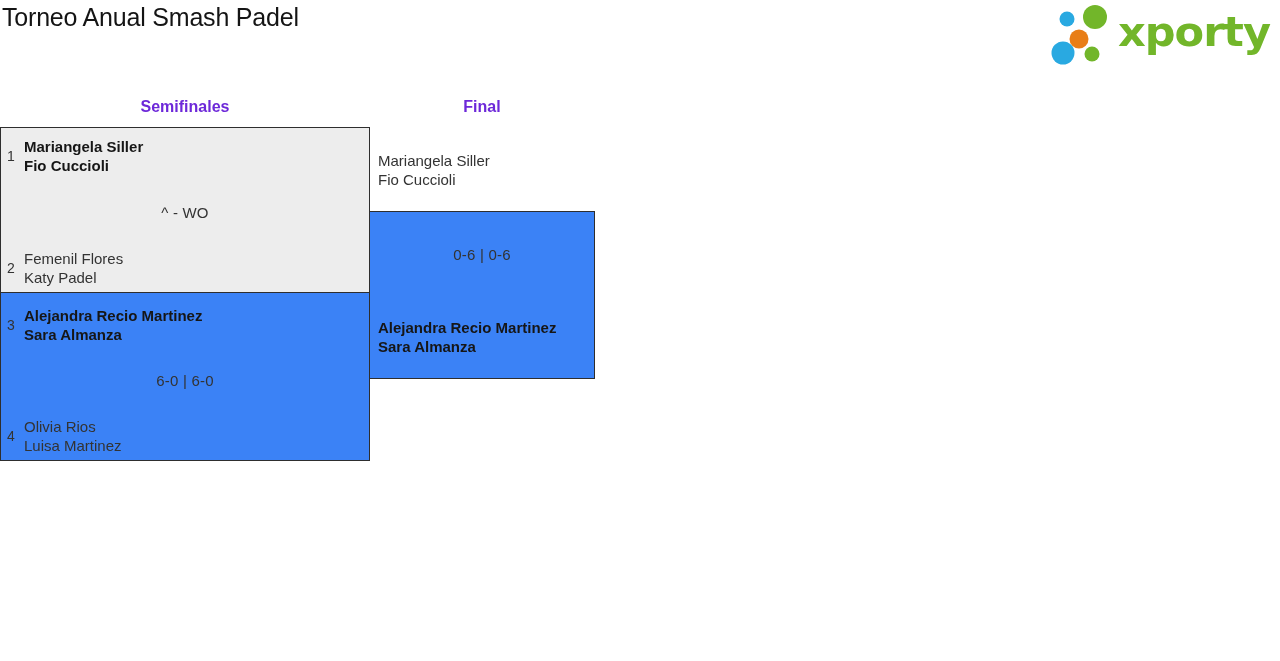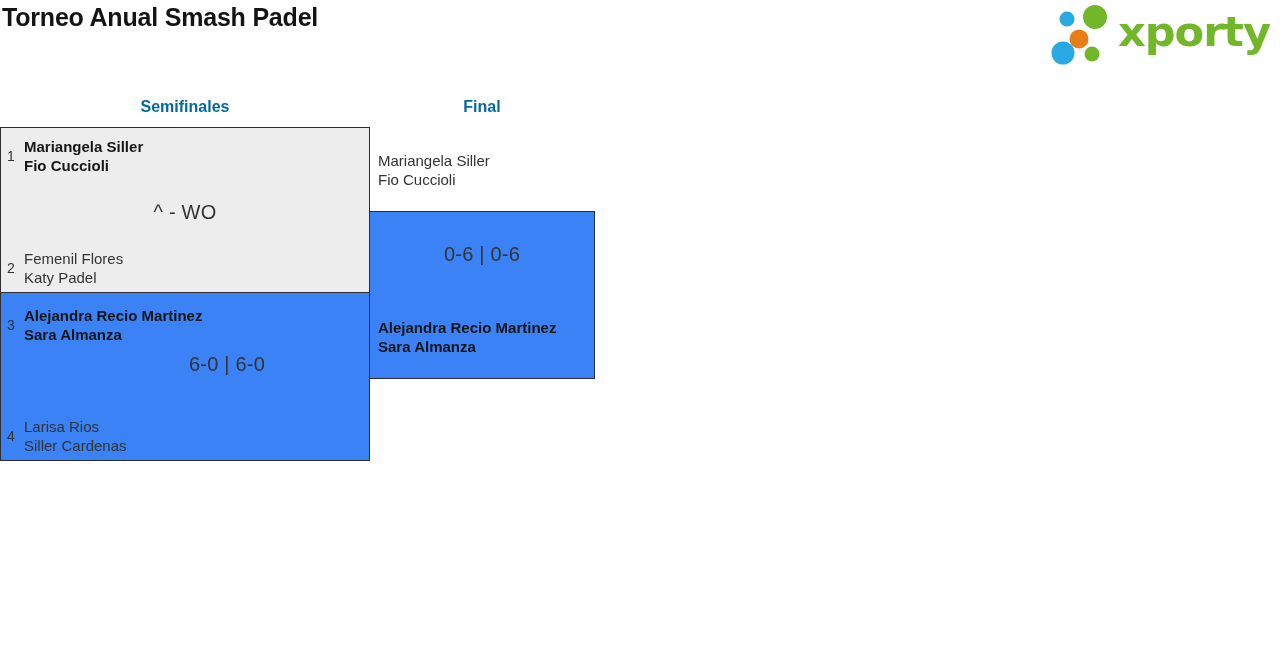--- a/index.html
+++ b/index.html
@@ -2,52 +2,52 @@
 <html><head>
 <meta charset="utf-8">
 <style>
   html,body { margin:0; padding:0; background:#fff; }
   .stage {
     position:relative; width:1280px; height:661px; background:#ffffff;
     font-family:"Liberation Sans","DejaVu Sans",sans-serif; overflow:hidden;
   }
   .title {
     position:absolute; left:2px; top:1px;
-    font-size:25px; line-height:33px; font-weight:700;
+    font-size:25px; line-height:33px; font-weight:400;
     color:#141414; letter-spacing:-0.2px;
   }
   .logo-svg { position:absolute; left:1048px; top:1px; }
   .logoText {
     fill:#72b62a;
     font-family:"DejaVu Sans","Liberation Sans",sans-serif;
     font-weight:bold; font-size:41px; letter-spacing:-1px;
   }
   .roundlabel {
     position:absolute; top:97px; font-size:16px; line-height:20px;
-    font-weight:700; color:#0369a1; text-align:center;
+    font-weight:700; color:#6d28d9; text-align:center;
   }
   .roundlabel.semis { left:0; width:370px; }
   .roundlabel.final { left:369px; width:226px; }
   .match {
     position:absolute; box-sizing:border-box;
     border:1px solid #2e2e2e; background:#3b82f6;
   }
   .match.hl { background:#ededed; }
   .m1 { left:0; top:127px; width:370px; height:166px; }
   .m2 { left:0; top:292px; width:370px; height:169px; }
   .mf { left:369px; top:211px; width:226px; height:168px; }
   .teamrow { position:absolute; display:flex; align-items:center; height:38px; }
   .seed {
     flex:0 0 17px; width:17px; font-size:14px; color:#333;
   }
   .pl { font-size:15px; line-height:19px; color:#333; white-space:nowrap; }
   .winner .pl { font-weight:700; color:#161616; }
   .score {
     position:absolute; left:0; width:100%; text-align:center;
-    font-size:20px; line-height:19px; color:#333; letter-spacing:0.2px;
+    font-size:15px; line-height:19px; color:#333; letter-spacing:0.2px;
   }
   .final-team { position:absolute; }
 </style>
 </head>
 <body>
 
 <div class="stage">
 
   <div class="title">
     <div>Torneo Anual Smash Padel</div>
@@ -84,26 +84,26 @@
   </div>
 
   <div class="match m2">
     <div class="teamrow winner" style="left:6px; top:13px;">
       <span class="seed">3</span>
       <div>
         <div class="pl">Alejandra Recio Martinez</div>
         <div class="pl">Sara Almanza</div>
       </div>
     </div>
-    <div class="score" style="top:62px;padding-left:42px;">6-0 | 6-0</div>
+    <div class="score" style="top:78px;">6-0 | 6-0</div>
     <div class="teamrow" style="left:6px; top:124px;">
       <span class="seed">4</span>
       <div>
-        <div class="pl">Larisa Rios</div>
-        <div class="pl">Siller Cardenas</div>
+        <div class="pl">Olivia Rios</div>
+        <div class="pl">Luisa Martinez</div>
       </div>
     </div>
   </div>
 
   <div class="final-team" style="left:378px; top:151px;">
     <div class="pl">Mariangela Siller</div>
     <div class="pl">Fio Cuccioli</div>
   </div>
 
   <div class="match mf">

